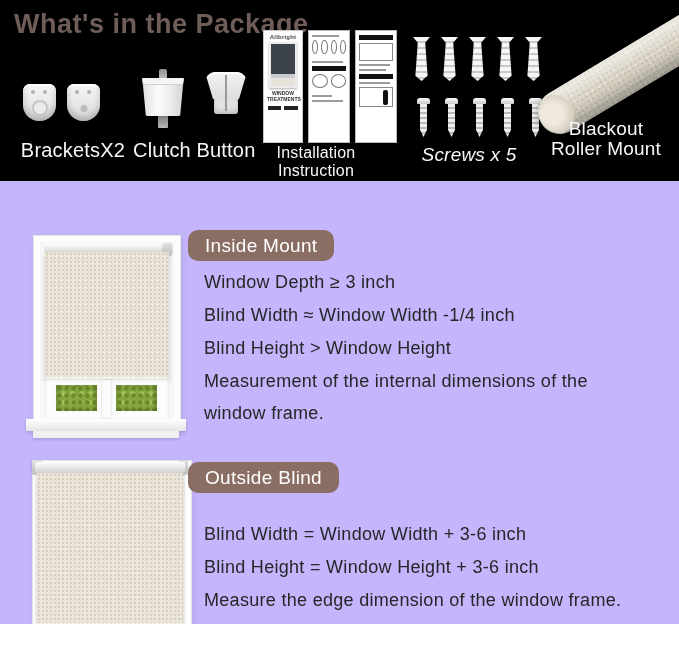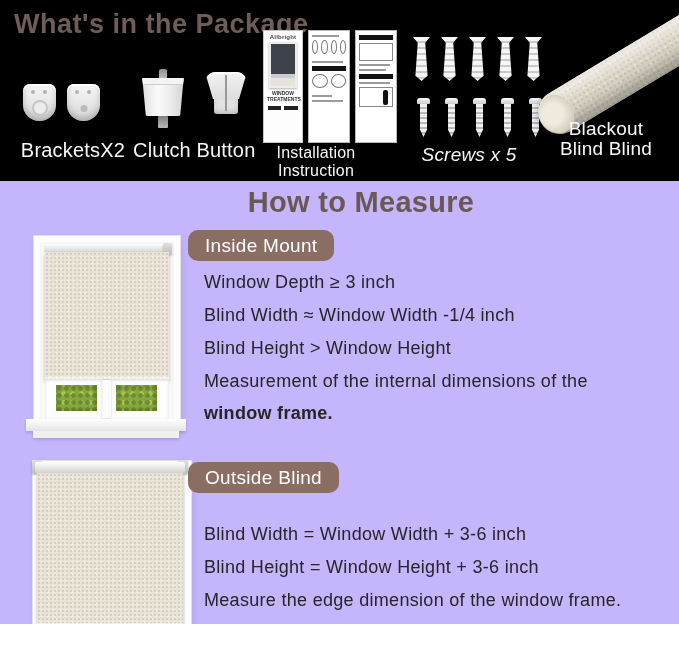--- a/index.html
+++ b/index.html
@@ -191,45 +191,44 @@
       <div class="screw"></div>
       <div class="screw"></div>
       <div class="screw"></div>
       <div class="screw"></div>
     </div>
     <div class="pkg-label lbl-screws">Screws x 5</div>
 
     <div class="cylinder"></div>
     <div class="pkg-label lbl-blind">
       <div>Blackout</div>
-      <div>Blind Blind</div>
+      <div>Roller Mount</div>
     </div>
   </section>
 
-  <h2 class="measure-title" style="margin:0;">How to Measure</h2>
 
   <div class="fig fig-inside">
     <div class="win-frame" style="left:13px;top:7px;width:148px;height:196px;"></div>
     <div class="tube" style="left:24px;top:16px;width:126px;height:9px;"></div>
     <div class="cap" style="left:143px;top:15px;width:9px;height:12px;"></div>
     <div class="fab blind-panel" style="left:25px;top:24px;width:124px;height:127px;"></div>
     <div class="pane-area" style="left:25px;top:151px;width:124px;height:40px;"></div>
     <div class="grass" style="left:33px;top:154px;width:47px;height:32px;"></div>
     <div class="grass" style="left:93px;top:154px;width:47px;height:32px;"></div>
     <div class="mullion" style="left:82px;top:152px;width:9px;height:38px;"></div>
     <div class="sill" style="left:6px;top:191px;width:160px;height:12px;"></div>
     <div class="sill2" style="left:13px;top:203px;width:146px;height:7px;"></div>
   </div>
 
   <span class="badge badge-inside">Inside Mount</span>
   <div class="mline" style="top:272px;">Window Depth ≥ 3 inch</div>
   <div class="mline" style="top:305px;">Blind Width ≈ Window Width -1/4 inch</div>
   <div class="mline" style="top:338px;">Blind Height &gt; Window Height</div>
   <div class="mline" style="top:371px;">Measurement of the internal dimensions of the</div>
-  <div class="mline" style="top:403px;font-weight:bold;">window frame.</div>
+  <div class="mline" style="top:403px;">window frame.</div>
 
   <div class="fig fig-outside">
     <div class="win-frame" style="left:14px;top:12px;width:160px;height:207px;"></div>
     <div class="cap" style="left:14px;top:12px;width:10px;height:14px;"></div>
     <div class="cap" style="left:160px;top:12px;width:10px;height:14px;"></div>
     <div class="tube" style="left:17px;top:14px;width:150px;height:11px;"></div>
     <div class="fab blind-panel" style="left:19px;top:25px;width:146px;height:152px;"></div>
     <div class="pane-area" style="left:22px;top:177px;width:140px;height:23px;"></div>
     <div class="grass" style="left:36px;top:178px;width:48px;height:21px;"></div>
     <div class="grass" style="left:98px;top:178px;width:48px;height:21px;"></div>

